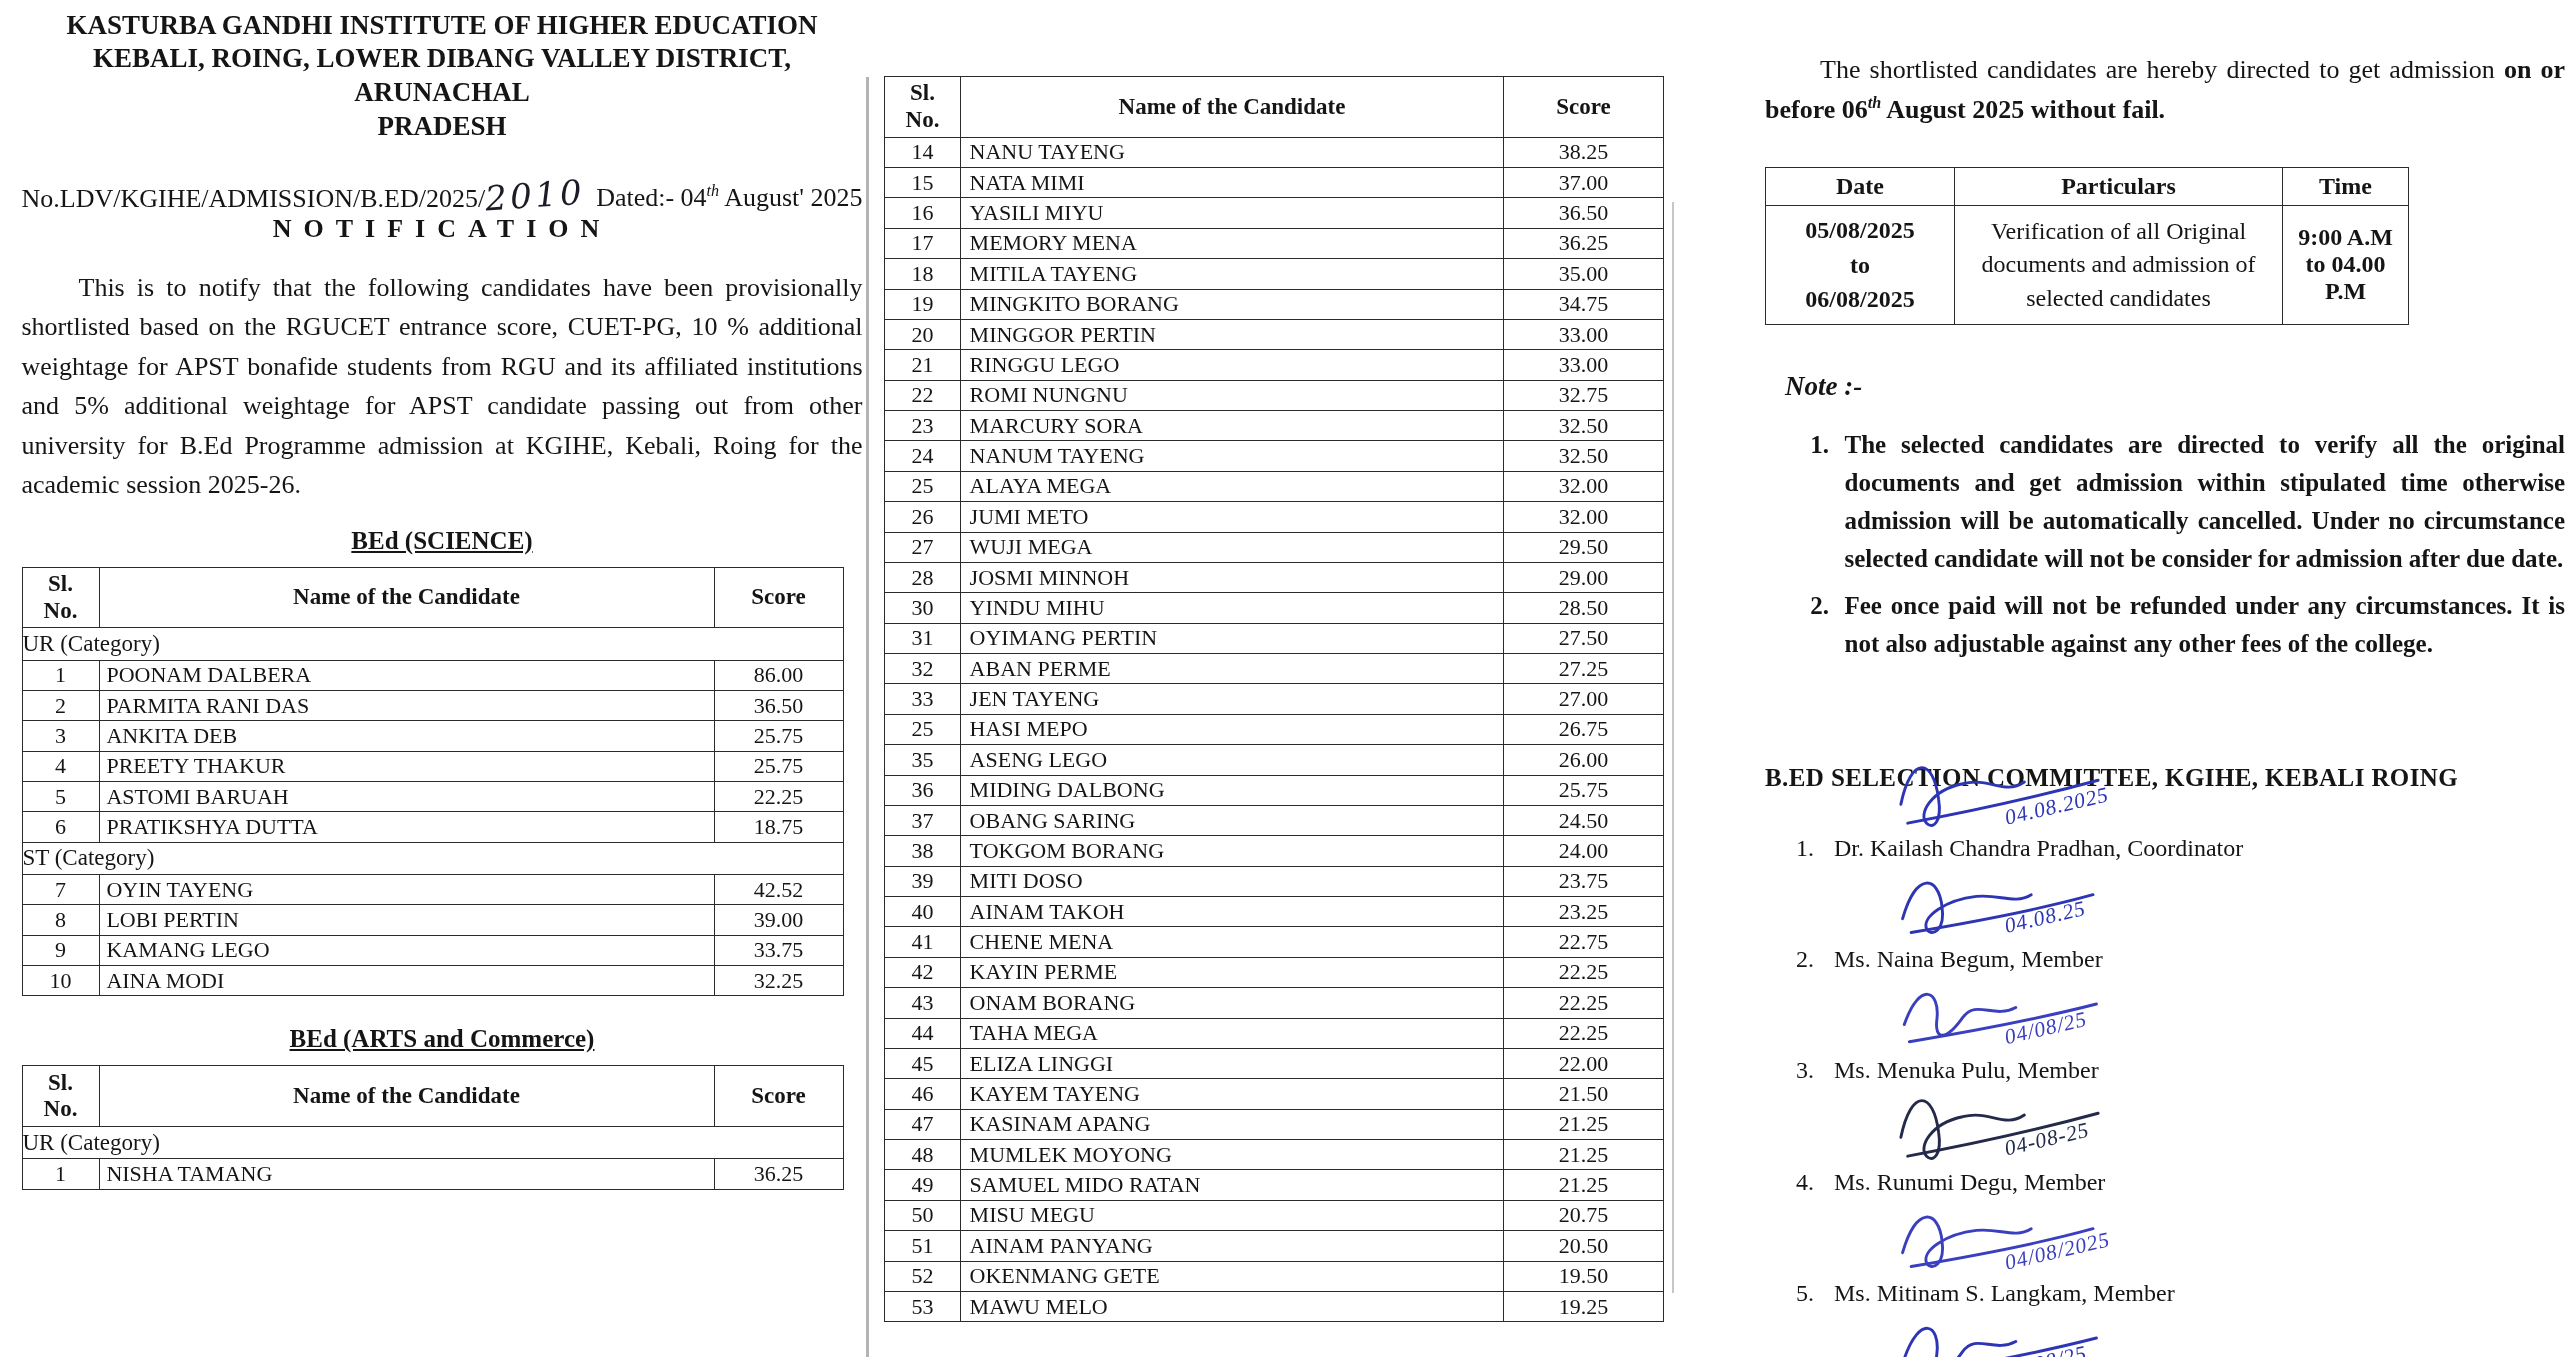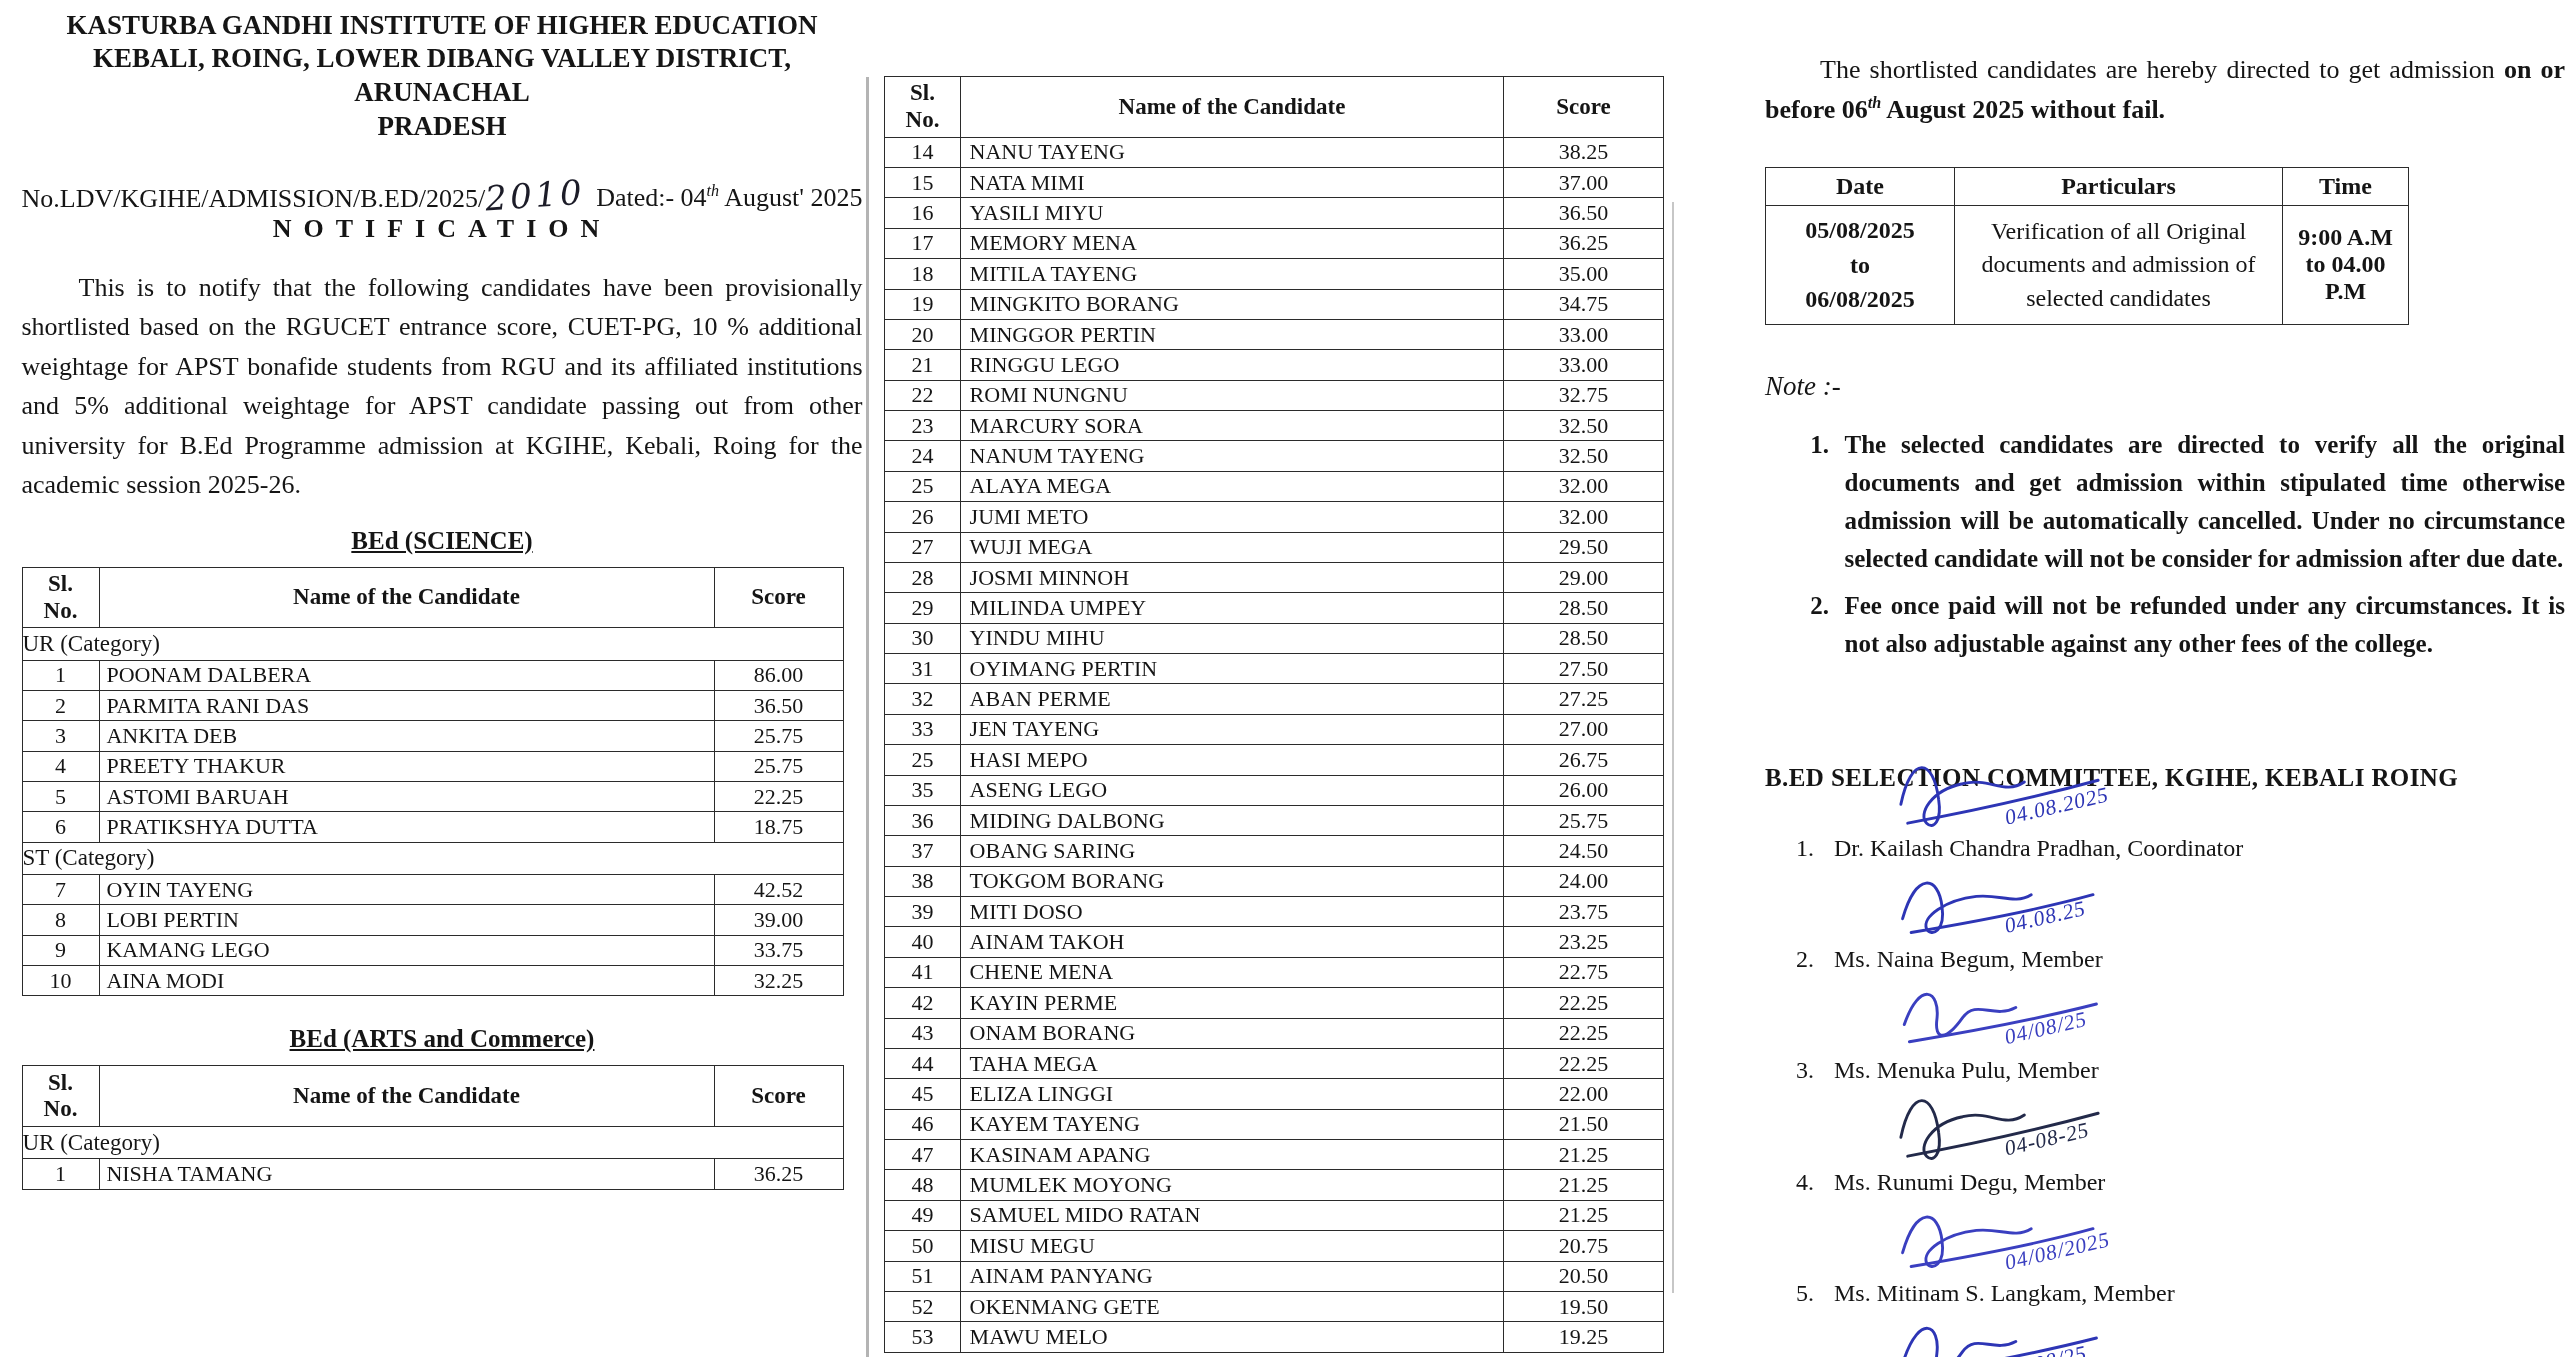--- a/index.html
+++ b/index.html
@@ -46,21 +46,21 @@
   
   .adm-para{font-size:26px;line-height:1.55;text-align:justify;text-indent:55px;}
   table.schedule{border-collapse:collapse;margin-top:36px;font-size:24px;width:644px;table-layout:fixed;}
   table.schedule th,table.schedule td{border:1.7px solid #2b2b2b;text-align:center;padding:3.4px 8.6px;}
   table.schedule th{font-size:24px;padding:5.2px 8.6px;}
   .schedule col.c-date{width:189px;}
   .schedule col.c-part{width:328px;}
   .schedule td.date-cell{font-weight:bold;line-height:1.45;}
   .schedule td.part-cell{line-height:1.4;padding:8.6px 22px;}
   .schedule td.time-cell{font-weight:bold;}
-  .note-head{font-style:italic;font-weight:normal;font-size:27px;margin-top:46px;}
+  .note-head{font-style:italic;font-weight:bold;font-size:27px;margin-top:46px;margin-left:20px;}
   .notes{margin-top:24px;}
   .note-item{display:flex;margin-bottom:8.6px;}
   .note-num{flex:none;width:64px;text-align:right;padding-right:15.5px;font-weight:bold;font-size:25px;line-height:1.52;}
   .note-text{font-weight:bold;font-size:25px;line-height:1.52;text-align:justify;}
   .comm-head{font-weight:bold;font-size:25px;margin-top:101px;letter-spacing:0.4px;}
   .member{position:relative;}
   .sig{position:relative;height:86px;margin-left:129px;width:361px;}
   .member.first .sig{margin-top:-41px;}
   .sig svg{position:absolute;left:0;top:0;overflow:visible;}
   .sig-date{position:absolute;left:110px;top:43px;font-size:21.5px;font-style:italic;letter-spacing:0.9px;transform:rotate(-13deg);white-space:nowrap;}
@@ -274,25 +274,20 @@
         </tr>
         <tr>
           <td class="sl">27</td>
           <td class="name">WUJI MEGA</td>
           <td class="score">29.50</td>
         </tr>
         <tr>
           <td class="sl">28</td>
           <td class="name">JOSMI MINNOH</td>
           <td class="score">29.00</td>
-        </tr>
-        <tr>
-          <td class="sl">29</td>
-          <td class="name">MILINDA UMPEY</td>
-          <td class="score">28.50</td>
         </tr>
         <tr>
           <td class="sl">30</td>
           <td class="name">YINDU MIHU</td>
           <td class="score">28.50</td>
         </tr>
         <tr>
           <td class="sl">31</td>
           <td class="name">OYIMANG PERTIN</td>
           <td class="score">27.50</td>

